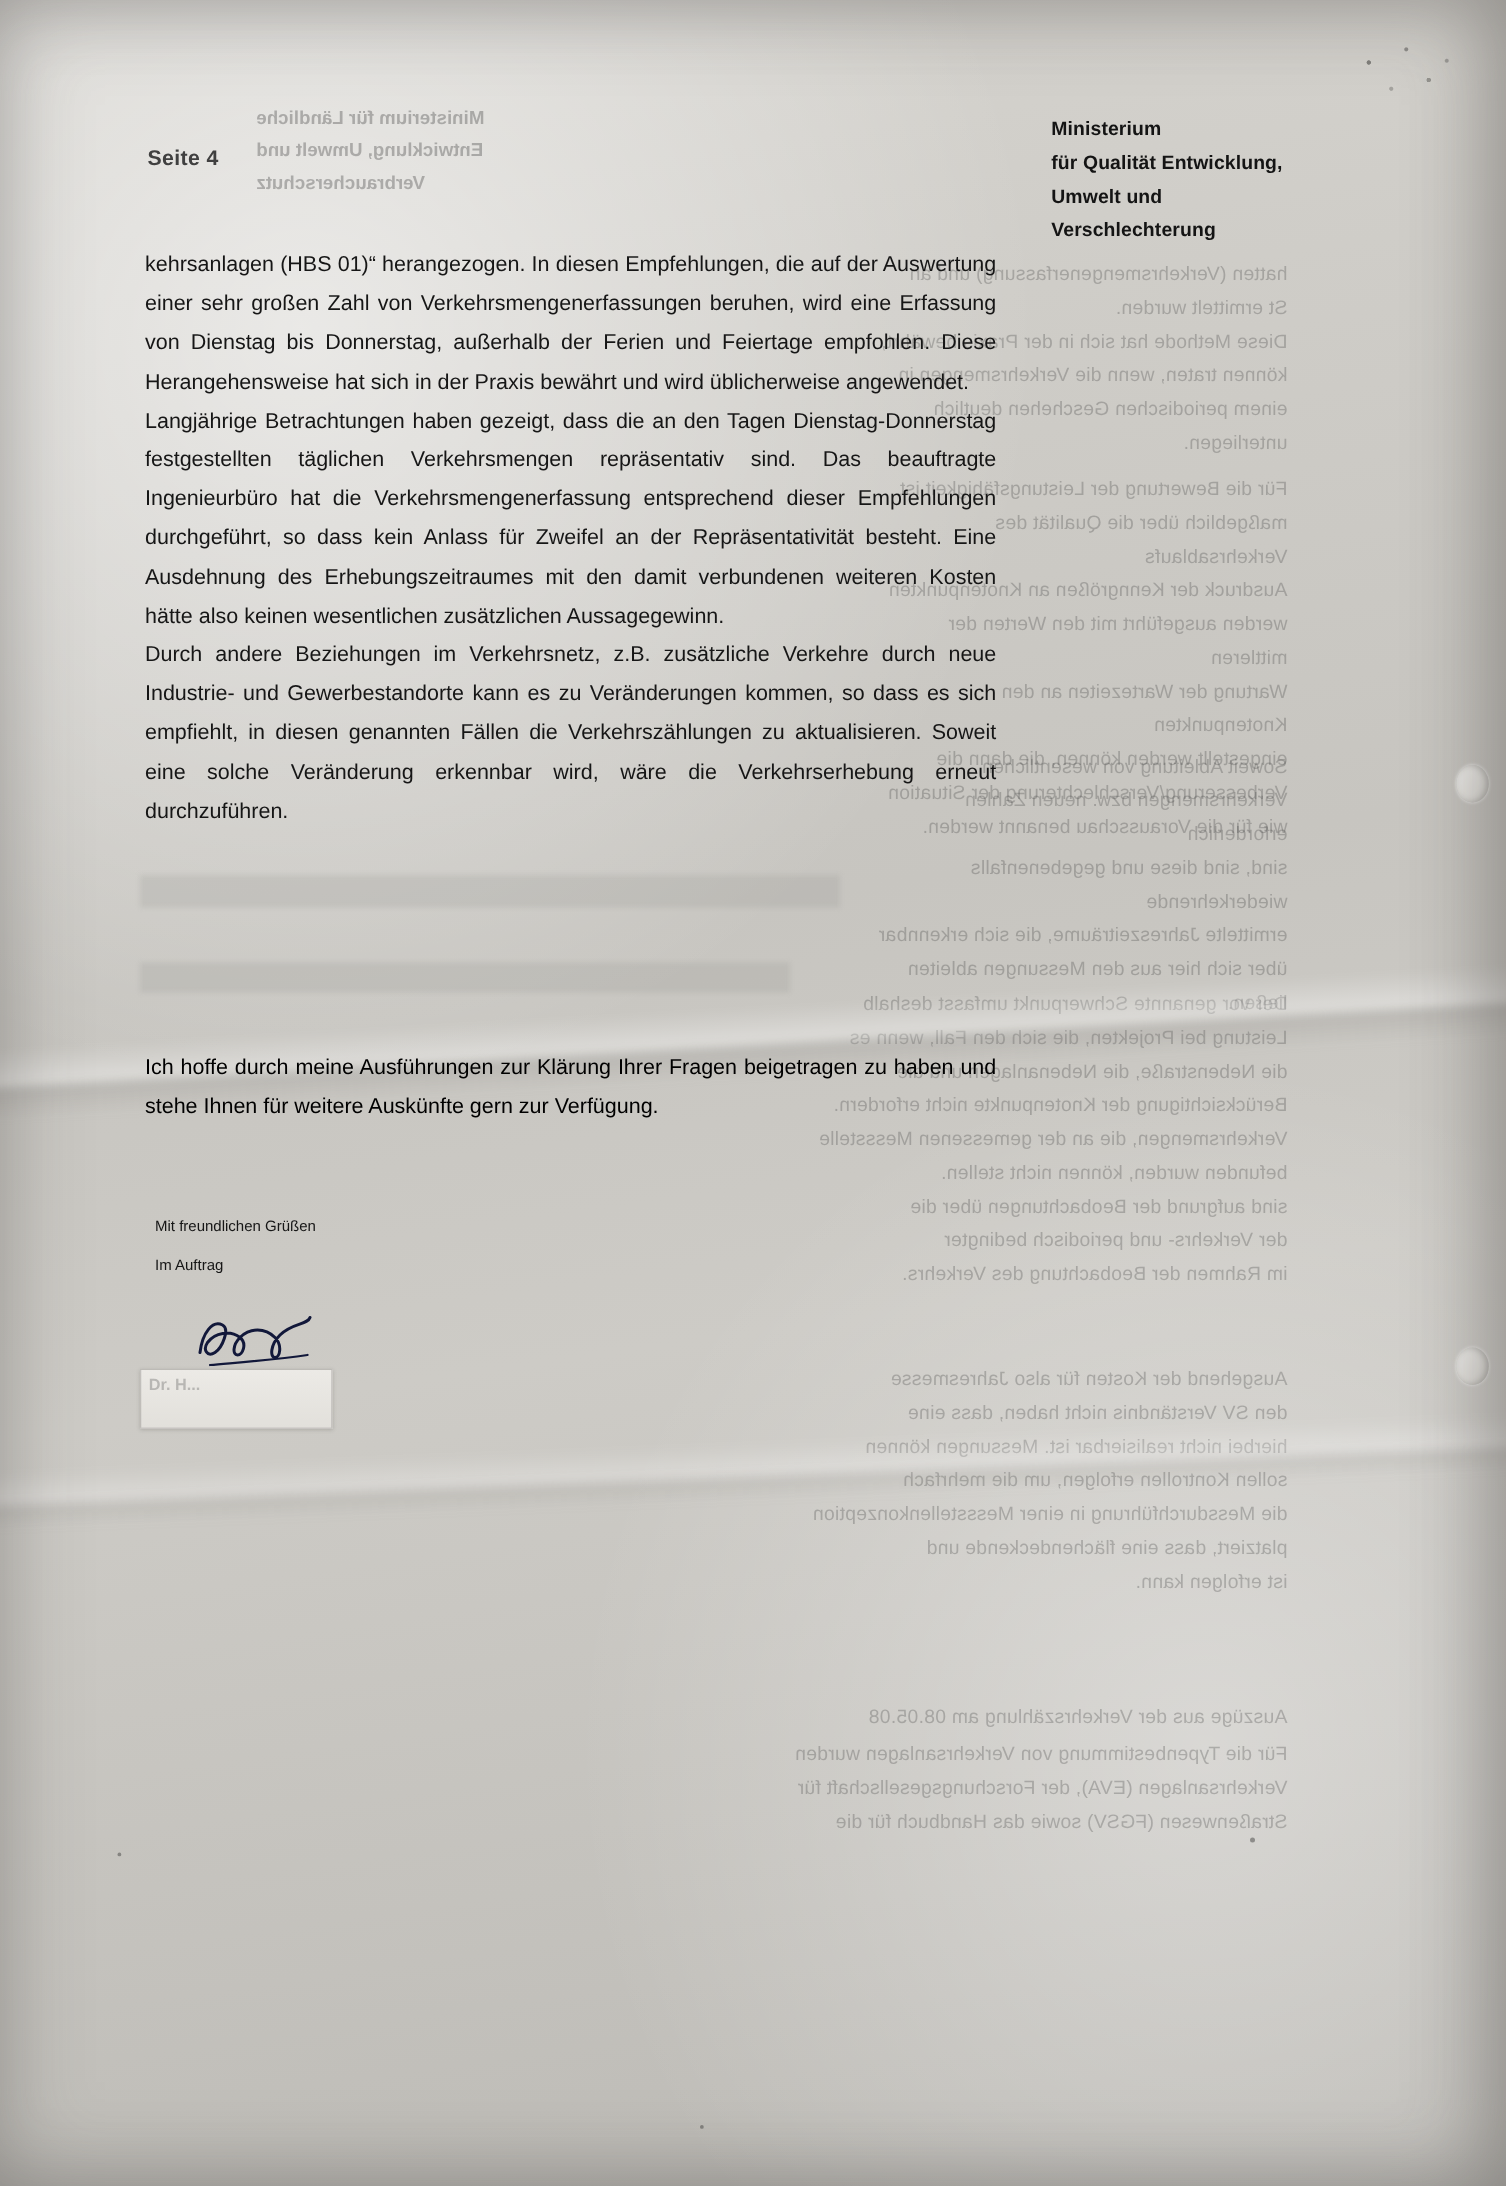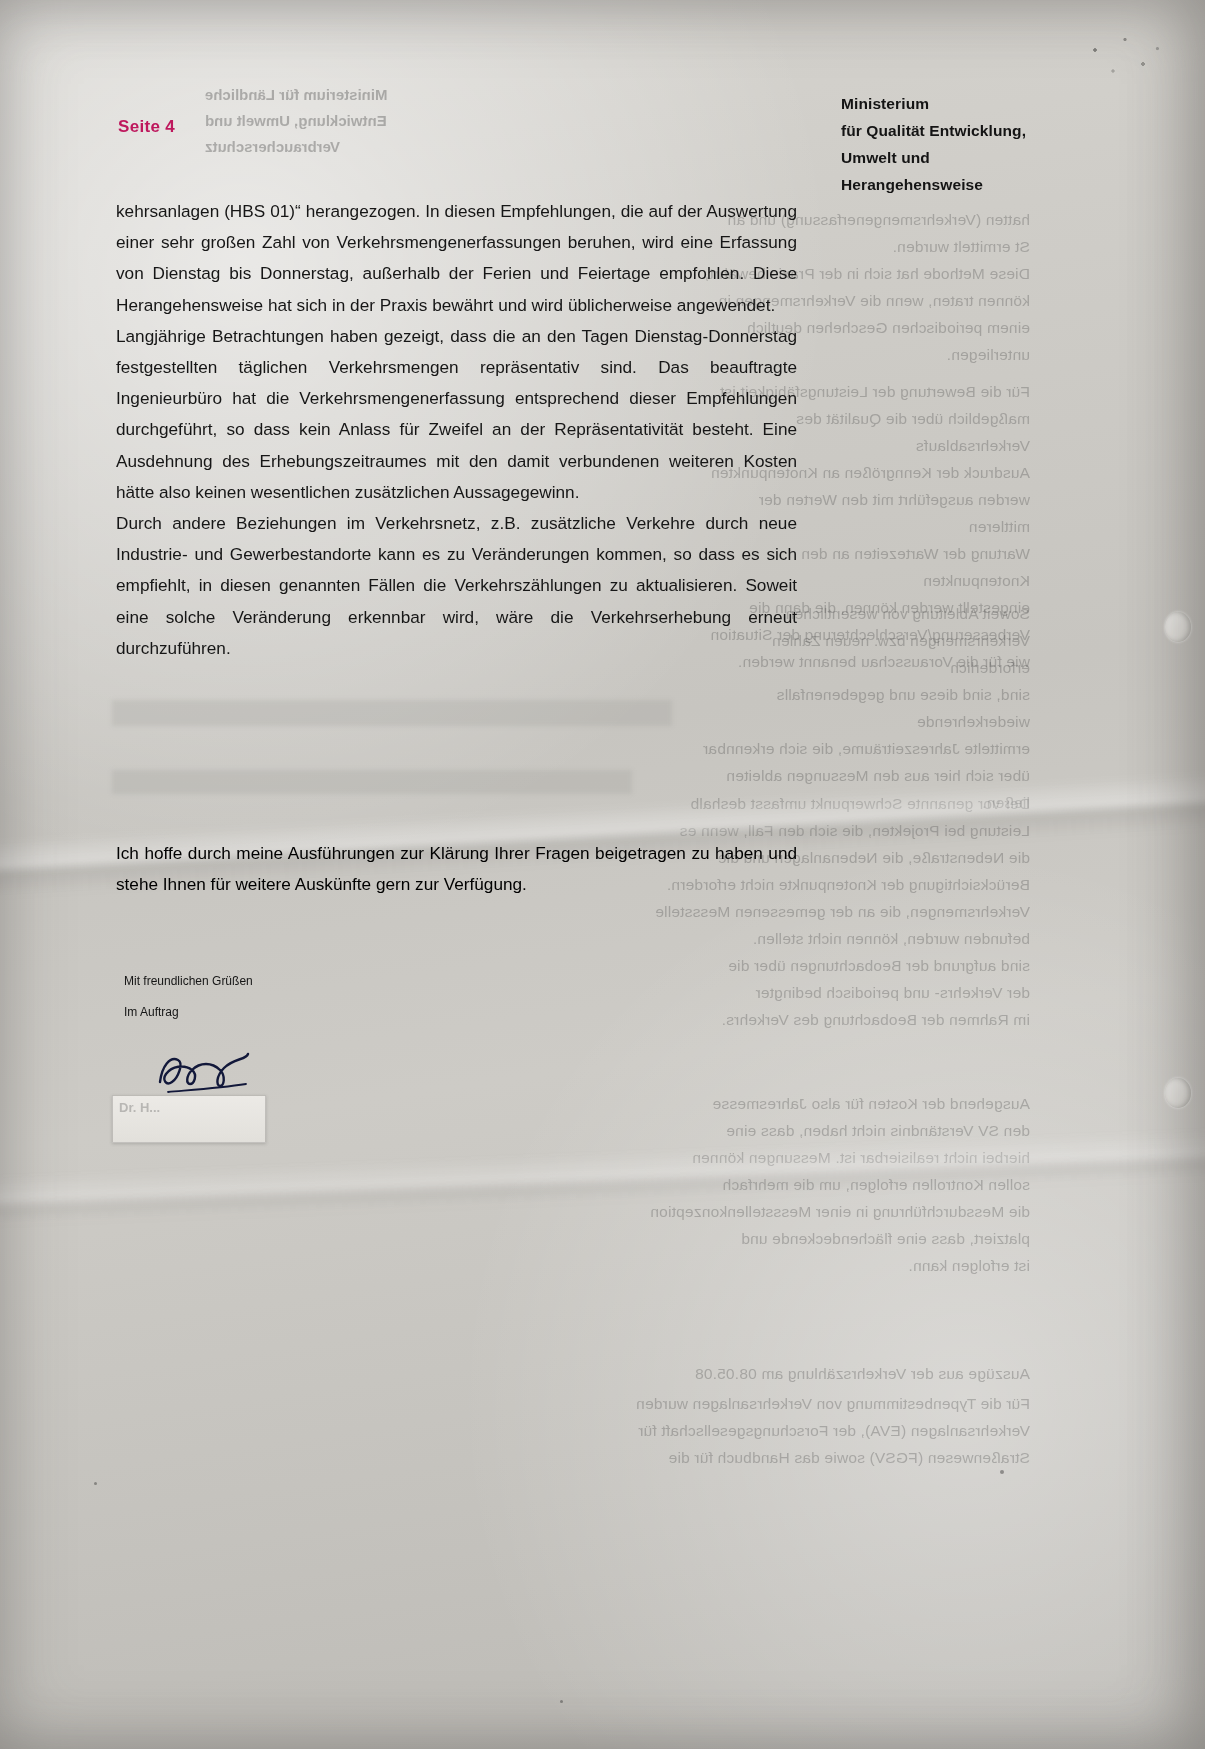--- a/index.html
+++ b/index.html
@@ -103,21 +103,21 @@
     user-select: none;
   }
 
   
   .page-num {
     position: absolute;
     left: 118px;
     top: 117px;
     font-size: 17px;
     font-weight: bold;
-    color: #be185d;
+    color: #404040;
     letter-spacing: 0.3px;
   }
   .ministry {
     position: absolute;
     left: 793px;
     top: 90px;
     width: 300px;
     font-size: 15.5px;
     font-weight: bold;
     line-height: 27px;
@@ -260,21 +260,21 @@
   <div class="speck" style="left:94px; top:1482px; width:3px; height:3px;"></div>
   <div class="speck" style="left:1000px; top:1470px; width:4px; height:4px;"></div>
   <div class="speck" style="left:560px; top:1700px; width:3px; height:3px;"></div>
 
   <div class="page-num">Seite 4</div>
 
   <div class="ministry">
     <div>Ministerium</div>
     <div>für Qualität Entwicklung,</div>
     <div>Umwelt und</div>
-    <div>Herangehensweise</div>
+    <div>Verschlechterung</div>
   </div>
 
   <div class="body-text">
     <p>kehrsanlagen (HBS 01)“ herangezogen. In diesen Empfehlungen, die auf der Auswertung einer sehr großen Zahl von Verkehrsmengenerfassungen beruhen, wird eine Erfassung von Dienstag bis Donnerstag, außerhalb der Ferien und Feiertage empfohlen. Diese Herangehensweise hat sich in der Praxis bewährt und wird üblicherweise angewendet.</p>
     <p>Langjährige Betrachtungen haben gezeigt, dass die an den Tagen Dienstag-Donnerstag festgestellten täglichen Verkehrsmengen repräsentativ sind. Das beauftragte Ingenieurbüro hat die Verkehrsmengenerfassung entsprechend dieser Empfehlungen durchgeführt, so dass kein Anlass für Zweifel an der Repräsentativität besteht. Eine Ausdehnung des Erhebungszeitraumes mit den damit verbundenen weiteren Kosten hätte also keinen wesentlichen zusätzlichen Aussagegewinn.</p>
     <p>Durch andere Beziehungen im Verkehrsnetz, z.B. zusätzliche Verkehre durch neue Industrie- und Gewerbestandorte kann es zu Veränderungen kommen, so dass es sich empfiehlt, in diesen genannten Fällen die Verkehrszählungen zu aktualisieren. Soweit eine solche Veränderung erkennbar wird, wäre die Verkehrserhebung erneut durchzuführen.</p>
   </div>
 
   <div class="closing">Ich hoffe durch meine Ausführungen zur Klärung Ihrer Fragen beigetragen zu haben und stehe Ihnen für weitere Auskünfte gern zur Verfügung.</div>
 

